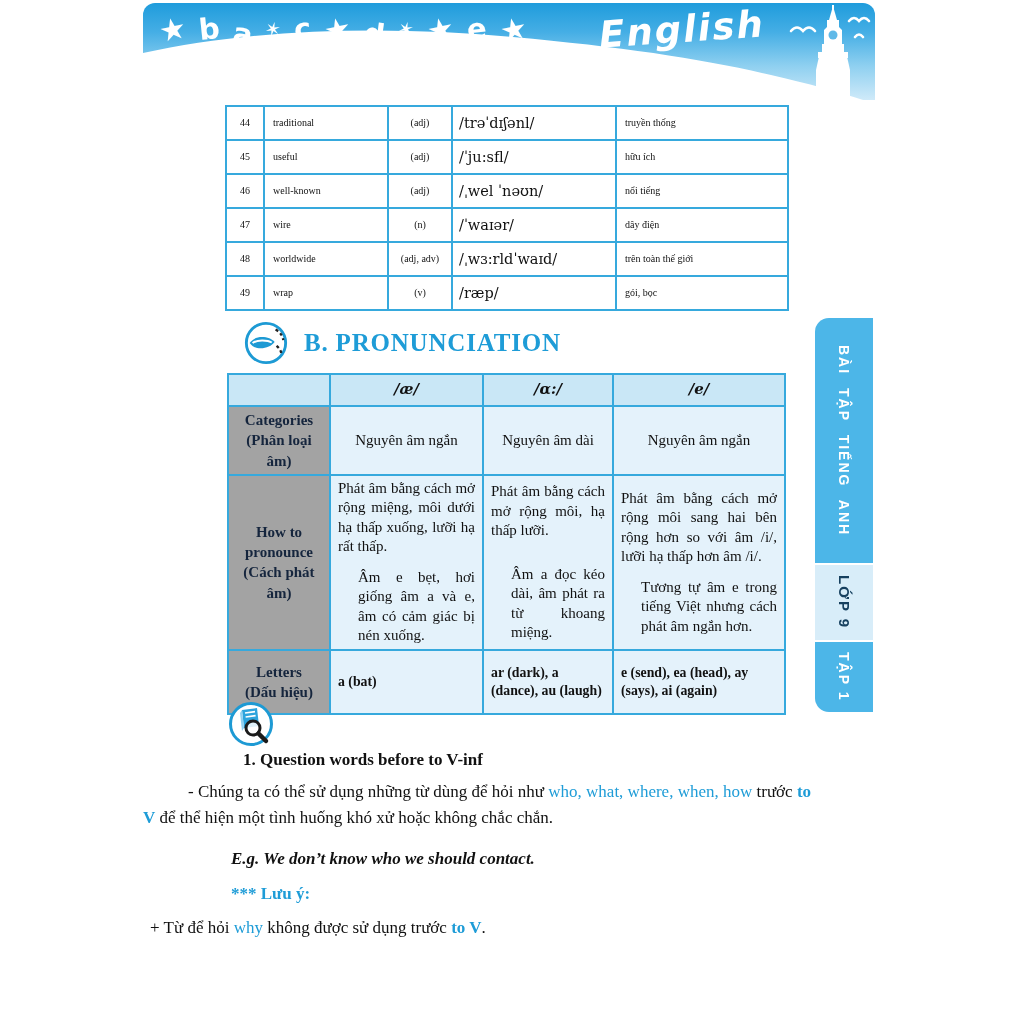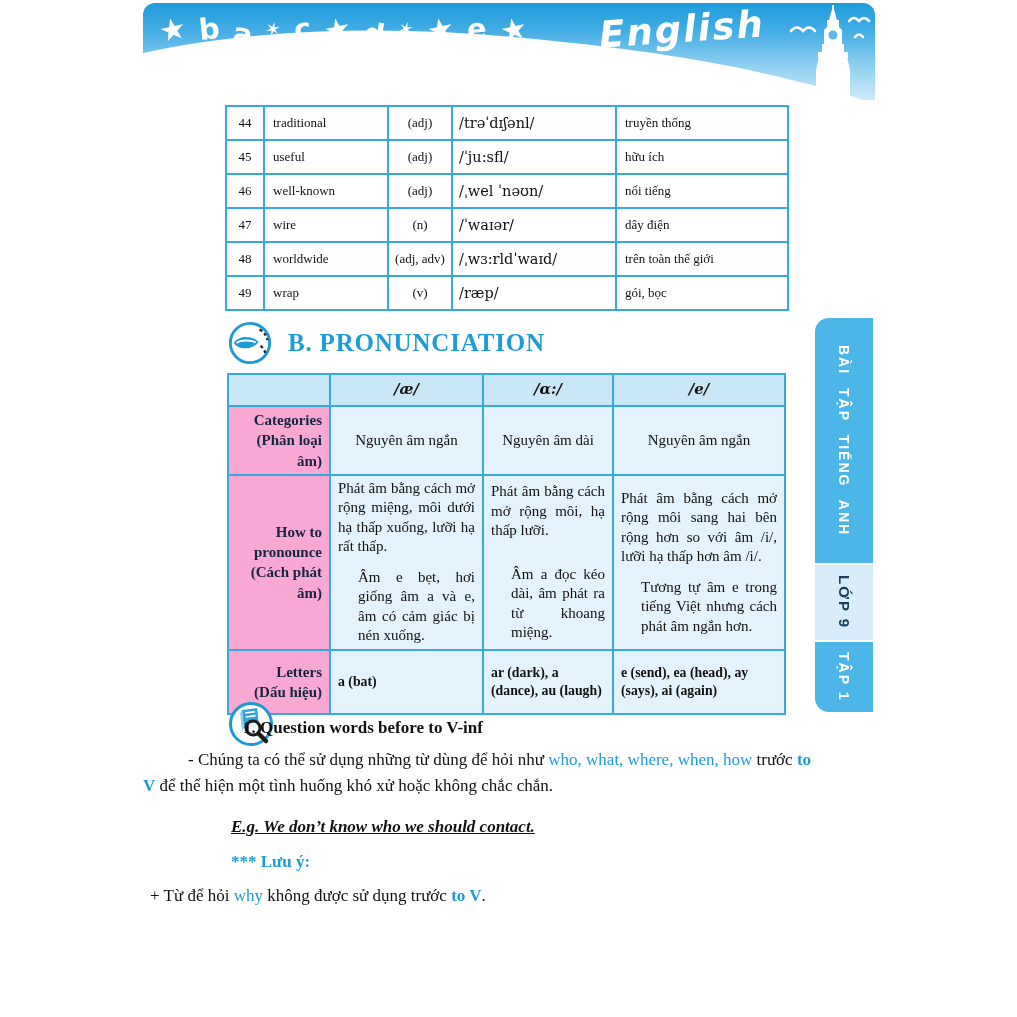--- a/index.html
+++ b/index.html
@@ -37,53 +37,53 @@
     font-size:17px;color:#182330;letter-spacing:.2px;
   }
   .unitline .sep{margin:0 9px;font-weight:normal;color:#2b3a4a;}
   .castle{position:absolute;right:-2px;top:2px;}
 
   
   table{border-collapse:collapse;}
   .vocab{position:absolute;left:82px;top:105px;background:#fff;}
   .vocab td{
     border:2px solid #36a9dd;height:28px;padding:2px 8px;
-    font-size:13px;line-height:1.15;
+    font-size:10px;line-height:1.15;
   }
   .vocab td.no,.vocab td.pos{text-align:center;padding:2px 2px;}
   .vocab td.ipa{font-family:"DejaVu Serif",serif;font-size:14.5px;padding-left:6px;}
 
   
   .heading{position:absolute;display:flex;align-items:center;gap:15px;}
   .heading .htxt{
     font-family:"Liberation Serif",serif;font-weight:bold;font-size:25px;
     color:#1e9cd7;letter-spacing:.8px;
   }
 
   
   .pron{position:absolute;left:84px;top:373px;}
   .pron td{border:2px solid #36a9dd;padding:3px 7px;font-size:15px;line-height:1.3;}
   .pron .hcell{background:#c9e7f6;text-align:center;font-weight:bold;
     font-family:"DejaVu Serif",serif;font-style:italic;font-size:15px;height:24px;}
   .pron .corner{background:#c9e7f6;}
   .pron .label{
-    background:#f9a8d4;text-align:right;font-weight:bold;color:#15253d;
+    background:#a3a3a3;text-align:center;font-weight:bold;color:#15253d;
     font-size:15px;line-height:1.35;
   }
   .pron .data{background:#e4f2fb;}
   .pron .cat{text-align:center;height:46px;font-size:15px;}
   .pron .howto p{margin:0 0 11px 0;text-align:justify;}
   .pron .howto p:last-child{margin-bottom:0;margin-left:20px;}
   .pron .letters{font-weight:bold;font-size:13.8px;height:56px;vertical-align:middle;}
 
   
-  .grammar{position:absolute;left:0;top:718px;width:675px;font-size:17px;}
+  .grammar{position:absolute;left:0;top:750px;width:675px;font-size:17px;}
   .grammar .sub{margin:0 0 0 100px;font-weight:bold;}
   .grammar .p1{margin:9px 0 0 0;text-indent:45px;line-height:1.55;}
-  .grammar .eg{margin:17px 0 0 88px;font-style:italic;font-weight:bold;text-decoration:underline;}
+  .grammar .eg{margin:17px 0 0 88px;font-style:italic;font-weight:bold;}
   .grammar .arrow{margin:15px 0 0 85px;font-style:italic;font-weight:bold;}
   .grammar .note{margin:15px 0 0 88px;color:#1e9cd7;font-weight:bold;}
   .grammar .p2{margin:14px 0 0 7px;}
   .blue-it{color:#1e9cd7;}
   .blue-b{color:#1e9cd7;font-weight:bold;}
 
   
   .tab{position:absolute;left:815px;top:318px;width:58px;
     font-family:"Liberation Sans",sans-serif;font-weight:bold;}
   .tab .seg{display:flex;align-items:center;justify-content:center;margin-bottom:2px;}
@@ -187,21 +187,21 @@
       <tr>
         <td class="no">49</td>
         <td>wrap</td>
         <td class="pos">(v)</td>
         <td class="ipa">/ræp/</td>
         <td>gói, bọc</td>
       </tr>
     </tbody>
   </table>
 
-  <div class="heading" style="left:84px;top:320px;">
+  <div class="heading" style="left:100px;top:320px;">
     <svg width="46" height="46" viewBox="0 0 48 48">
       <circle cx="24" cy="24" r="20.5" fill="#ffffff" stroke="#1d9ad4" stroke-width="3"></circle>
       <path d="M7 24 C13 15 28 17 33 23 C28 30 13 33 7 24 Z" fill="#1d9ad4"></path>
       <path d="M10 24 C15 20 26 21 30 23.5" stroke="#ffffff" stroke-width="2" fill="none"></path>
       <g stroke="#222" stroke-width="2.4" fill="none" stroke-dasharray="3 3">
         <path d="M34 10 q7 4 8 11"></path>
         <path d="M35 27 q5 4 5 9"></path>
       </g>
     </svg>
     <span class="htxt">B. PRONUNCIATION</span>

